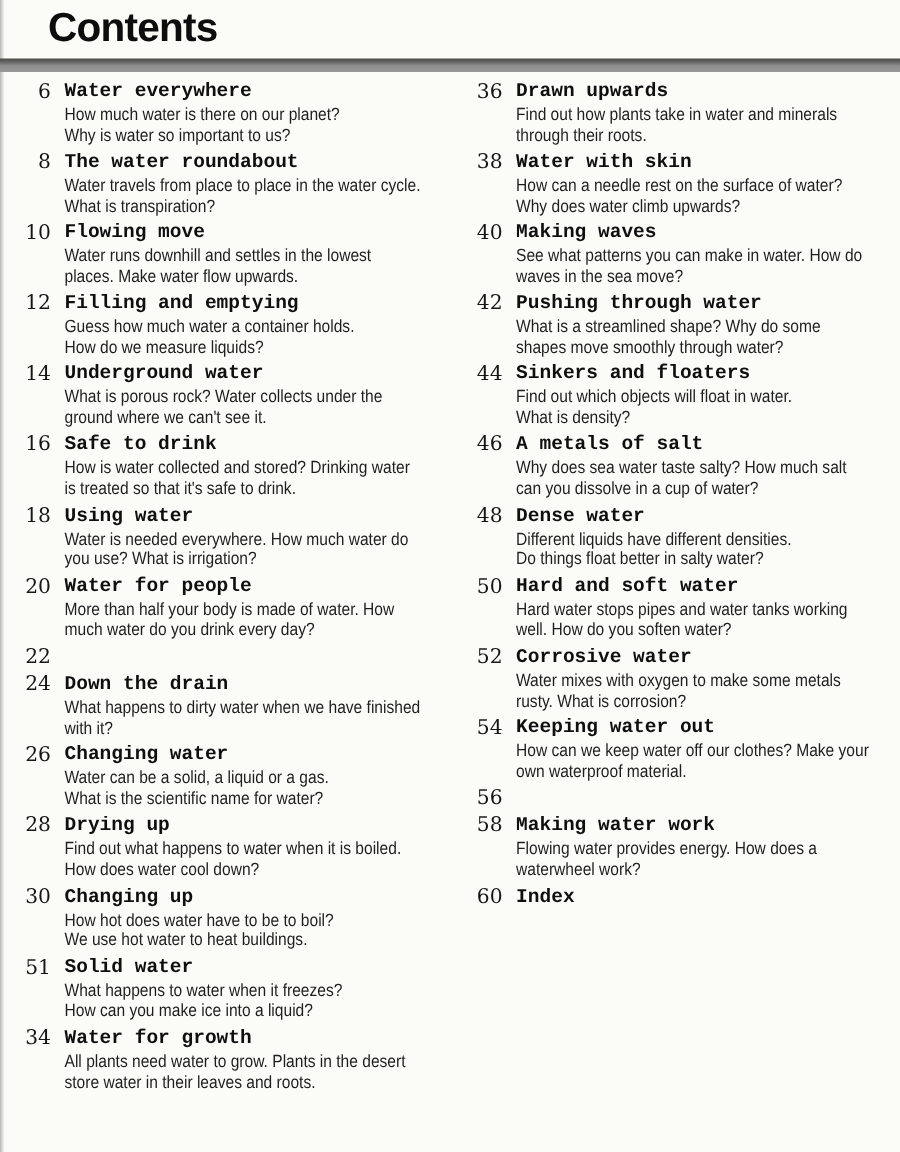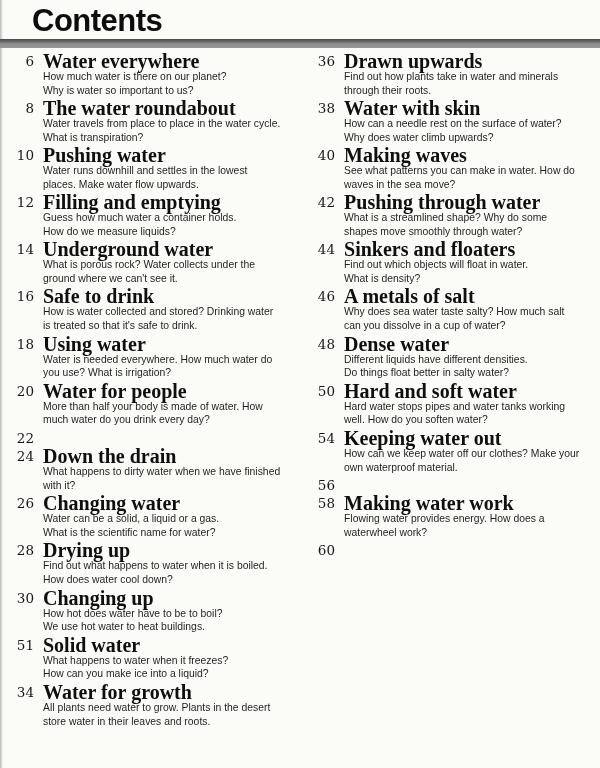--- a/index.html
+++ b/index.html
@@ -12,21 +12,21 @@
     overflow: hidden;
   }
   .scan-edge {
     position: absolute; left: 0; top: 0; width: 3px; height: 100%;
     background: linear-gradient(to right, rgba(60,60,60,0.35), rgba(60,60,60,0));
     pointer-events: none;
   }
   .page-title {
     position: absolute; left: 32px; top: 3px;
     font-family: "Liberation Sans", sans-serif;
-    font-weight: bold; font-size: 31px; letter-spacing: -0.5px;
+    font-weight: bold; font-size: 27px; letter-spacing: -0.5px;
     color: #0d0d0d;
   }
   .title-rule {
     position: absolute; left: 0; top: 39px; width: 600px; height: 9px;
     background: linear-gradient(to bottom, #4a4a4a 0%, #6b6b6b 30%, #8f8f8f 55%, #979797 100%);
   }
   .toc-wrap {
     position: absolute; top: 53px; left: 0; width: 600px;
     display: flex;
   }
@@ -34,22 +34,22 @@
   .toc-col.left  { margin-left: 13px; width: 287px; }
   .toc-col.right { margin-left: 20px;  width: 292px; }
   .toc-entry { display: flex; align-items: flex-start; margin-bottom: 2.5px; }
   .page-num {
     flex: 0 0 21px; text-align: right; margin-right: 9px;
     font-family: "DejaVu Serif", serif;
     font-size: 13.5px; line-height: 16px; color: #161616;
   }
   .entry-body { flex: 1 1 auto; min-width: 0; }
   .entry-title {
-    font-family: Liberation Serif, serif; font-weight: bold;
-    font-size: 20px; line-height: 16px; color: #0f0f0f;
+    font-family: Liberation Mono, monospace; font-weight: bold;
+    font-size: 13px; line-height: 16px; color: #0f0f0f;
     white-space: nowrap;
   }
   .entry-desc {
     margin-top: 1px;
     font-family: "Liberation Sans", sans-serif;
     font-size: 11.8px; line-height: 13.8px; color: #1e1e1e;
     white-space: pre-line;
     transform: scaleX(0.88); transform-origin: left top;
     width: 114%;
   }
@@ -76,21 +76,21 @@
         <div class="page-num">8</div>
         <div class="entry-body">
           <div class="entry-title">The water roundabout</div>
           <div class="entry-desc">Water travels from place to place in the water cycle.
 What is transpiration?</div>
         </div>
       </div>
       <div class="toc-entry">
         <div class="page-num">10</div>
         <div class="entry-body">
-          <div class="entry-title">Pushing water</div>
+          <div class="entry-title">Flowing move</div>
           <div class="entry-desc">Water runs downhill and settles in the lowest
 places. Make water flow upwards.</div>
         </div>
       </div>
       <div class="toc-entry">
         <div class="page-num">12</div>
         <div class="entry-body">
           <div class="entry-title">Filling and emptying</div>
           <div class="entry-desc">Guess how much water a container holds.
 How do we measure liquids?</div>
@@ -239,35 +239,46 @@
       </div>
       <div class="toc-entry">
         <div class="page-num">50</div>
         <div class="entry-body">
           <div class="entry-title">Hard and soft water</div>
           <div class="entry-desc">Hard water stops pipes and water tanks working
 well. How do you soften water?</div>
         </div>
       </div>
       <div class="toc-entry">
+        <div class="page-num">52</div>
+        <div class="entry-body">
+          <div class="entry-title">Corrosive water</div>
+          <div class="entry-desc">Water mixes with oxygen to make some metals
+rusty. What is corrosion?</div>
+        </div>
+      </div>
+      <div class="toc-entry">
         <div class="page-num">54</div>
         <div class="entry-body">
           <div class="entry-title">Keeping water out</div>
           <div class="entry-desc">How can we keep water off our clothes? Make your
 own waterproof material.</div>
         </div>
       </div>
       <div class="toc-entry">
         <div class="page-num">56</div>
       </div>
       <div class="toc-entry">
         <div class="page-num">58</div>
         <div class="entry-body">
           <div class="entry-title">Making water work</div>
           <div class="entry-desc">Flowing water provides energy. How does a
 waterwheel work?</div>
         </div>
       </div>
       <div class="toc-entry">
         <div class="page-num">60</div>
+        <div class="entry-body">
+          <div class="entry-title">Index</div>
+        </div>
       </div>
     </div>
 </div>
 
 </body></html>

